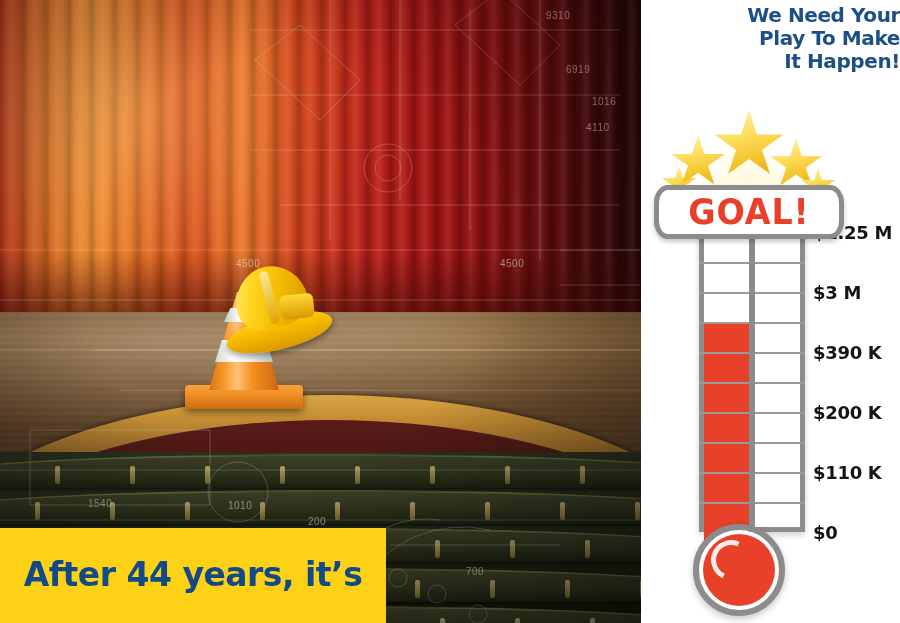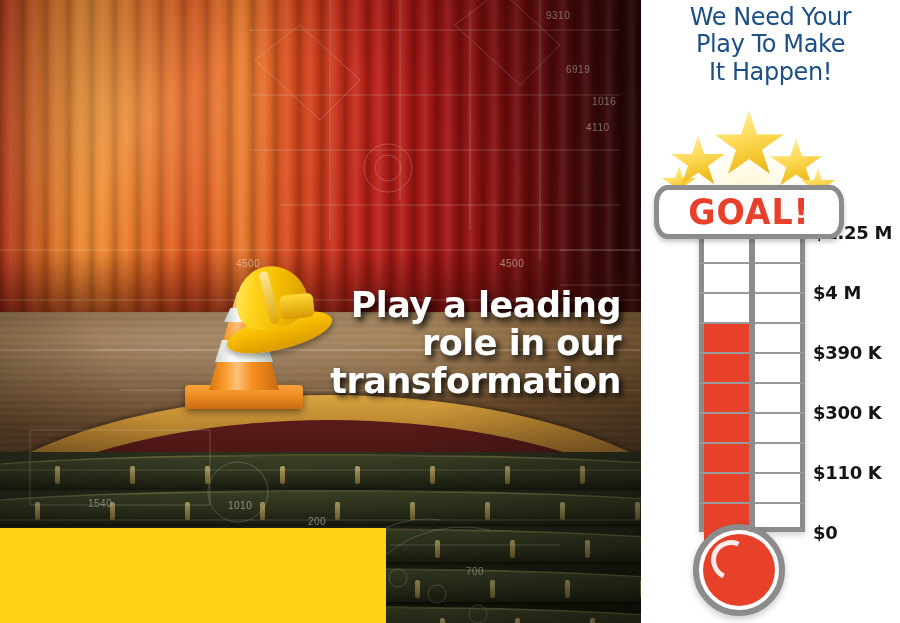--- a/index.html
+++ b/index.html
@@ -186,22 +186,22 @@
   }
 
   
   .meter-panel {
     position:absolute; left:641px; top:0; width:259px; height:623px;
     background:#ffffff;
   }
   .meter-head {
     position:absolute; left:0; top:4px; width:259px;
     font-family:"DejaVu Sans", sans-serif;
-    font-weight:normal; font-size:24px; line-height:1.14;
-    color:#1B4F86; text-align:center; letter-spacing:-.4px;
+    font-weight:bold; font-size:20px; line-height:1.14;
+    color:#1B4F86; text-align:right; letter-spacing:-.4px;
   }
 
   
   .stars { position:absolute; left:20px; top:110px; width:180px; height:95px; }
   .star {
     position:absolute;
     background:linear-gradient(165deg,#fff3bd 0%, #ffdf63 35%, #f2c227 70%, #d9a310 100%);
     clip-path:polygon(50% 0%, 61% 35%, 98% 35%, 68% 57%, 79% 91%, 50% 70%, 21% 91%, 32% 57%, 2% 35%, 39% 35%);
     filter:drop-shadow(0 0 3px rgba(255,255,255,.95));
   }
@@ -396,25 +396,24 @@
         <div class="hat-brim"></div>
         <div class="hat-dome"></div>
         <div class="hat-rib"></div>
         <div class="hat-side"></div>
       </div>
     </div>
 
     <div class="vignette"></div>
 
 
-    <div class="tagline">Play a leading role in our transformation</div>
 
     <div class="yellow-banner">
       <div class="yellow-banner-text">
-        <br>
+        <span>After 44 years, it’s</span><br>
       </div>
     </div>
   </div>
 
   <div class="meter-panel">
 
     <div class="meter-head">
       <span>We Need Your</span><br>
       <span>Play To Make</span><br>
       <span>It Happen!</span>
@@ -450,20 +449,20 @@
         <div class="tick" style="top: 30px;"></div>
       </div>
     <div class="tube-divider"></div>
 
     <div class="bulb-outer"></div>
     <div class="bulb-inner"></div>
     <div class="bulb-hl"></div>
 
     <div class="scale" id="meter-scale">
         <div class="scale-label" style="top: 222px;">$1.25 M</div>
-        <div class="scale-label" style="top: 282px;">$4 M</div>
+        <div class="scale-label" style="top: 282px;">$3 M</div>
         <div class="scale-label" style="top: 342px;">$390 K</div>
-        <div class="scale-label" style="top: 402px;">$300 K</div>
+        <div class="scale-label" style="top: 402px;">$200 K</div>
         <div class="scale-label" style="top: 462px;">$110 K</div>
         <div class="scale-label" style="top: 522px;">$0</div>
       </div>
   </div>
 </div>
 
 </body></html>

